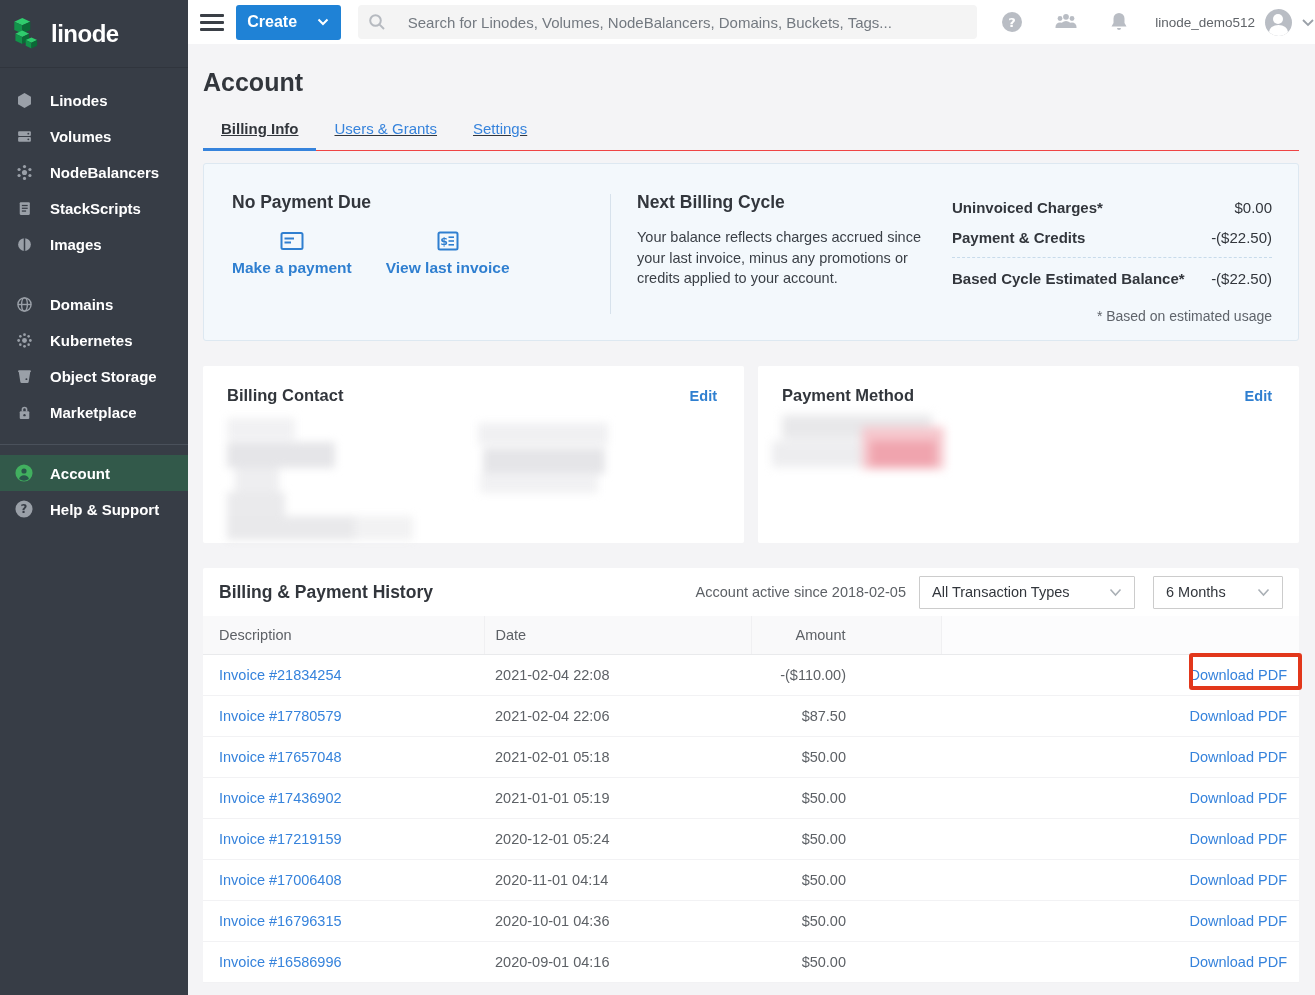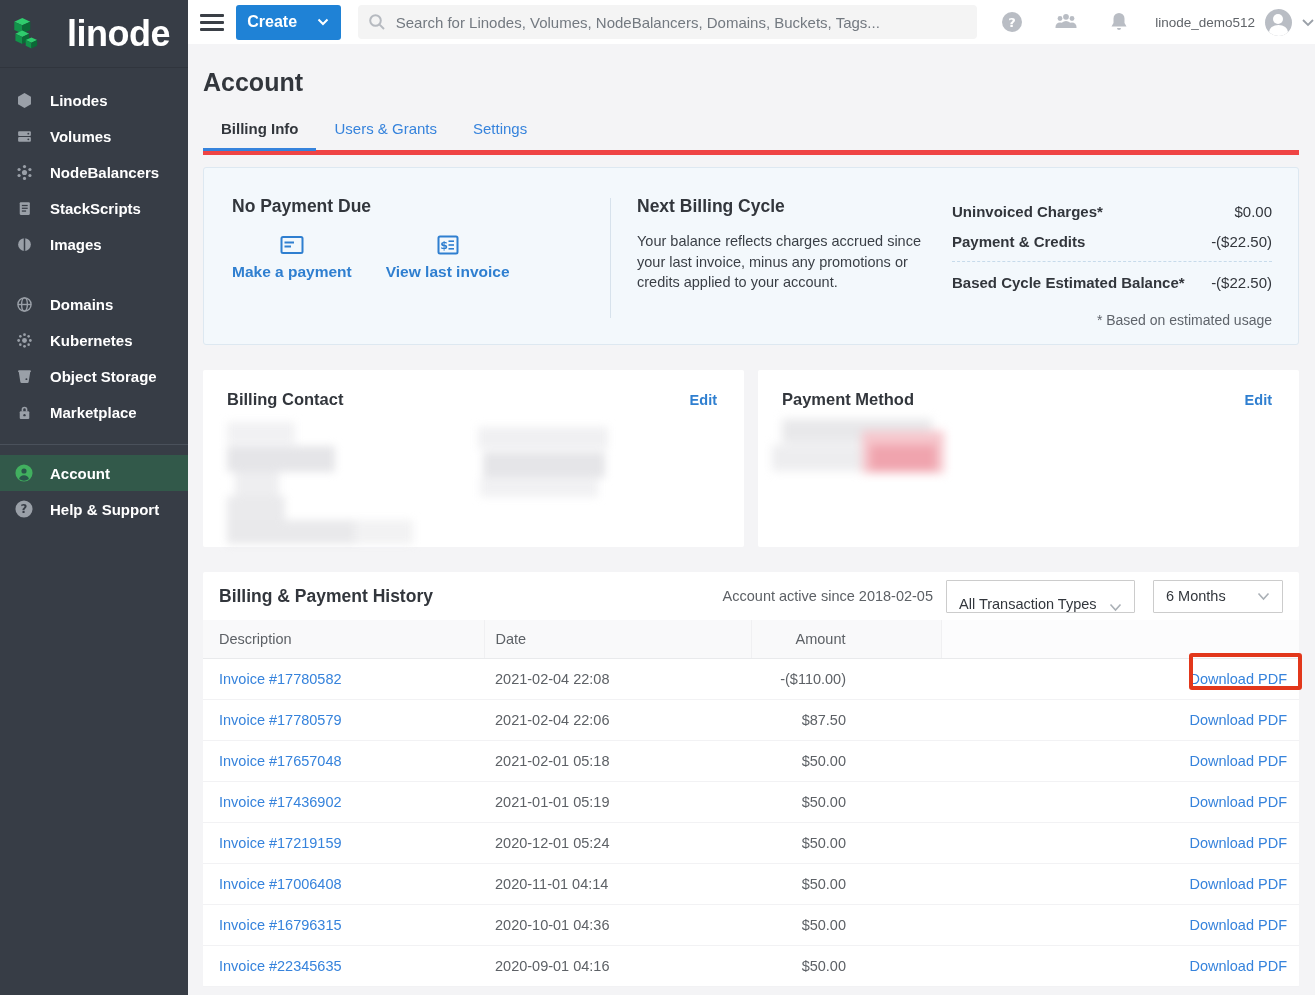--- a/index.html
+++ b/index.html
@@ -6,51 +6,51 @@
   html,body { width:1315px; height:995px; }
   body {
     position:relative; overflow:hidden;
     background:#f4f4f6;
     font-family:"Liberation Sans","DejaVu Sans",sans-serif;
     color:#32363c;
   }
   
   .sidebar { position:absolute; left:0; top:0; width:188px; height:995px; background:#373d46; z-index:3; }
   .logo-row { display:flex; align-items:center; height:68px; padding-left:14px; border-bottom:1px solid rgba(0,0,0,0.12); }
-  .logo-text { color:#fff; font-size:36px; font-weight:700; margin-left:25px; letter-spacing:-0.5px; }
+  .logo-text { color:#fff; font-size:24px; font-weight:700; margin-left:9px; letter-spacing:-0.5px; }
   .nav { padding-top:14px; }
   .nav-item { display:flex; align-items:center; height:36px; padding-left:14px; cursor:pointer; }
   .nav-item .icon { width:20px; height:18px; display:flex; align-items:center; justify-content:center; }
   .nav-label { color:#fff; font-size:15px; font-weight:600; margin-left:16px; white-space:nowrap; }
   .nav-gap { height:24px; }
   .nav-divider { height:1px; background:#4a515b; margin:14px 0 10px 0; }
   .nav-item.selected { background:#32594a; }
   
   .topbar { position:absolute; left:188px; top:0; width:1127px; height:44px; background:#fff; display:flex; align-items:center; z-index:2; }
   .hamburger { width:24px; height:17px; margin-left:12px; display:flex; flex-direction:column; justify-content:space-between; cursor:pointer; }
   .hamburger span { display:block; height:3px; background:#3a3f46; border-radius:1px; }
   .create-btn { margin-left:12px; height:35px; width:107px; background:#1f82d6; color:#fff; border:none; border-radius:3px;
     font-size:16px; font-weight:600; display:flex; align-items:center; justify-content:center; gap:20px; cursor:pointer;
     font-family:"Liberation Sans","DejaVu Sans",sans-serif; }
   .searchbox { margin-left:17px; width:630px; height:34px; background:#f4f4f4; border-radius:4px; display:flex; align-items:center; padding:0 10px; }
-  .searchbox input { border:none; background:transparent; outline:none; flex:1; font-size:15px; color:#32363c; margin-left:10px;
+  .searchbox input { border:none; background:transparent; outline:none; flex:1; font-size:15px; color:#32363c; margin-left:22px;
     font-family:"Liberation Sans","DejaVu Sans",sans-serif; }
   .searchbox input::placeholder { color:#737980; }
   .top-icons { display:flex; align-items:center; margin-left:24px; gap:30px; }
   .top-icon { cursor:pointer; display:flex; align-items:center; }
   .user-menu { display:flex; align-items:center; margin-left:26px; cursor:pointer; }
   .username { font-size:13.5px; color:#606469; }
   .avatar { width:27px; height:27px; border-radius:50%; background:#b9bdc4; margin-left:10px; position:relative; overflow:hidden; }
   .avatar .head { position:absolute; left:8.5px; top:5px; width:10px; height:10px; border-radius:50%; background:#fff; }
   .avatar .body { position:absolute; left:4px; top:16px; width:19px; height:14px; border-radius:50%; background:#fff; }
   
   .content { position:absolute; left:188px; top:44px; width:1127px; height:951px; padding:24px 0 0 15px; }
   .section { width:1096px; }
   .page-title { font-size:25px; font-weight:600; color:#32363c; }
-  .tabs { display:flex; margin-top:14px; border-bottom:5px solid #ef4444; }
+  .tabs { display:flex; margin-top:14px; border-bottom:1px solid #ef4444;text-decoration:underline; }
   .tab { padding:9px 18px 11px 18px; font-size:15px; color:#3683dc; cursor:pointer; border-bottom:3px solid transparent; margin-bottom:-1px; }
   .tab.active { color:#32363c; font-weight:600; border-bottom-color:#3683dc; }
   
   .summary-card { margin-top:12px; height:178px; background:#f3f8fc; border:1px solid #dde8f1; border-radius:3px; display:flex; padding:28px 26px 0 28px; }
   .sum-col1 { width:352px; }
   .sum-h { font-size:17.5px; font-weight:600; color:#32363c; }
   .sum-p { margin-top:14px; font-size:14.5px; line-height:1.42; color:#3a3f46; }
   .sum-links { display:flex; gap:34px; margin-top:18px; }
   .sum-link { display:flex; align-items:center; gap:8px; color:#2f7fd0; font-size:15.5px; font-weight:600; cursor:pointer; text-decoration:none;flex-direction:column; }
   .v-divider { width:1px; background:#d7e2ec; margin:2px 26px 26px 26px; }
@@ -69,21 +69,21 @@
   .edit-link { color:#2f7fd0; font-size:14.5px; font-weight:700; cursor:pointer; text-decoration:none; }
   .blur-group { position:absolute; filter:blur(4px); }
   .blur-group div { position:absolute; border-radius:1px; }
   
   .history-panel { margin-top:25px; background:#fff; border-radius:2px; padding-bottom:0; }
   .history-head { display:flex; align-items:center; height:48px; padding:0 16px; }
   .history-title { font-size:17.5px; font-weight:600; color:#32363c; }
   .active-since { margin-left:auto; font-size:14.5px; color:#5d6166; margin-right:13px; }
   .select-box { height:33px; border:1px solid #cccccc; background:#fff; display:flex; align-items:center; justify-content:space-between;
     padding:0 12px; font-size:14.5px; color:#32363c; cursor:pointer; border-radius:1px; }
-  .select-box.w1 { width:189px; margin-right:18px;align-items:flex-end; }
+  .select-box.w1 { width:216px; margin-right:18px; }
   .select-box.w2 { width:130px; }
   .select-box .chev { color:#9b9fa6; }
   table { width:100%; border-collapse:collapse; }
   thead th { height:38px; background:#f9f9fa; font-size:14.5px; font-weight:400; color:#5d6166; text-align:left;
     border-right:1px solid #f0f0f2; border-bottom:1px solid #e9eaec; }
   thead th:last-child { border-right:none; background:#fcfcfd; }
   tbody td { height:41px; border-bottom:1px solid #f2f2f4; font-size:14.5px; color:#5d6166; }
   col.c-desc { width:281px; } col.c-date { width:267px; } col.c-amt { width:190px; } col.c-act { width:358px; }
   .cell-desc, th.h-desc { padding-left:16px; }
   .cell-date, th.h-date { padding-left:11px; }
@@ -444,21 +444,21 @@
         <thead>
           <tr>
             <th class="h-desc">Description</th>
             <th class="h-date">Date</th>
             <th class="h-amt">Amount</th>
             <th></th>
           </tr>
         </thead>
         <tbody>
           <tr>
-            <td class="cell-desc"><a class="inv-link">Invoice #17780582</a></td>
+            <td class="cell-desc"><a class="inv-link">Invoice #21834254</a></td>
             <td class="cell-date">2021-02-04 22:08</td>
             <td class="cell-amt">-($110.00)</td>
             <td class="cell-act"><a class="dl-link">Download PDF</a></td>
           </tr>
           <tr>
             <td class="cell-desc"><a class="inv-link">Invoice #17780579</a></td>
             <td class="cell-date">2021-02-04 22:06</td>
             <td class="cell-amt">$87.50</td>
             <td class="cell-act"><a class="dl-link">Download PDF</a></td>
           </tr>
@@ -486,21 +486,21 @@
             <td class="cell-amt">$50.00</td>
             <td class="cell-act"><a class="dl-link">Download PDF</a></td>
           </tr>
           <tr>
             <td class="cell-desc"><a class="inv-link">Invoice #16796315</a></td>
             <td class="cell-date">2020-10-01 04:36</td>
             <td class="cell-amt">$50.00</td>
             <td class="cell-act"><a class="dl-link">Download PDF</a></td>
           </tr>
           <tr>
-            <td class="cell-desc"><a class="inv-link">Invoice #22345635</a></td>
+            <td class="cell-desc"><a class="inv-link">Invoice #16586996</a></td>
             <td class="cell-date">2020-09-01 04:16</td>
             <td class="cell-amt">$50.00</td>
             <td class="cell-act"><a class="dl-link">Download PDF</a></td>
           </tr>
         </tbody>
       </table>
     </div>
   </div>
 </div>
 

